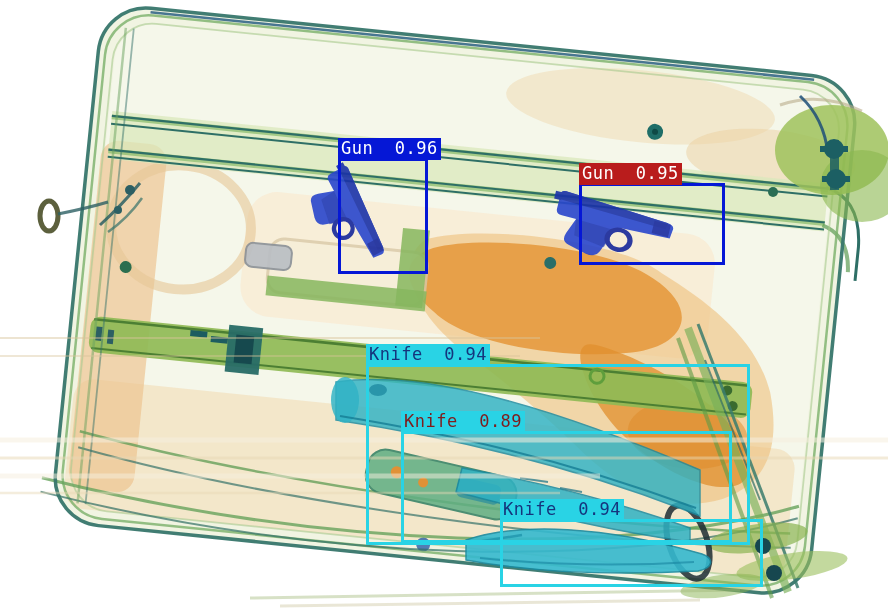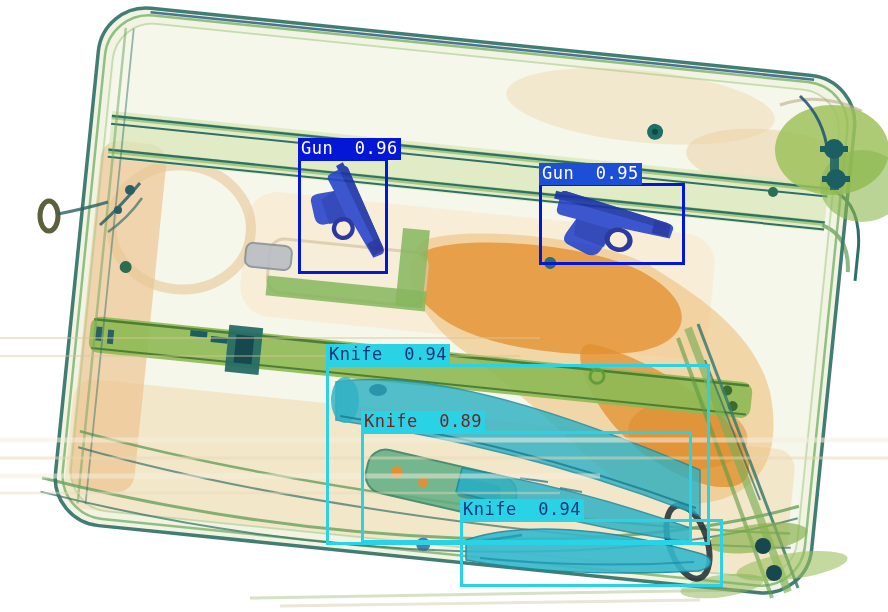--- a/index.html
+++ b/index.html
@@ -1,20 +1,20 @@
 <!DOCTYPE html>
 <html><head>
 <meta charset="utf-8">
 <style>
   html,body{margin:0;padding:0;background:#ffffff;}
   .stage{position:relative;width:888px;height:612px;overflow:hidden;background:#ffffff;
          font-family:"DejaVu Sans Mono","Liberation Mono",monospace;}
   .stage svg{position:absolute;left:0;top:0;}
   .detections{position:absolute;left:0;top:0;width:888px;height:612px;pointer-events:none;}
-  .det-box{position:absolute;box-sizing:border-box;border-style:solid;border-width:3px;}
+  .det-box{position:absolute;box-sizing:border-box;border-style:solid;border-width:3px;margin-left:40px;}
   .det-label{position:absolute;left:-3px;top:-23px;height:22px;line-height:21px;
              font-size:17px;font-weight:normal;padding:0 3px;white-space:pre;letter-spacing:0.5px;}
 </style>
 </head>
 <body>
 
 <div class="stage">
 
 <svg width="888" height="612" viewBox="0 0 888 612">
   <defs>
@@ -177,21 +177,21 @@
     <line x1="250" y1="598" x2="740" y2="590" stroke="#9db573" stroke-width="3" opacity="0.4"></line>
     <line x1="280" y1="606" x2="700" y2="600" stroke="#c9c39a" stroke-width="3" opacity="0.4"></line>
   </g>
 </svg>
 
 <div class="detections">
       <div class="det-box" style="left: 298px; top: 158px; width: 90px; height: 116px; border-color: rgb(5, 23, 214);">
         <div class="det-label" style="background: rgb(5, 23, 214); color: rgb(255, 255, 255);">Gun  0.96</div>
       </div>
       <div class="det-box" style="left: 539px; top: 183px; width: 146px; height: 82px; border-color: rgb(5, 23, 214);">
-        <div class="det-label" style="background: #1d4ed8; color: rgb(255, 255, 255);">Gun  0.95</div>
+        <div class="det-label" style="background: #b91c1c; color: rgb(255, 255, 255);">Gun  0.95</div>
       </div>
       <div class="det-box" style="left: 326px; top: 364px; width: 384px; height: 181px; border-color: rgb(41, 211, 229);">
         <div class="det-label" style="background: rgb(41, 211, 229); color: rgb(21, 53, 125);">Knife  0.94</div>
       </div>
       <div class="det-box" style="left: 361px; top: 431px; width: 331px; height: 112px; border-color: rgb(41, 211, 229);">
         <div class="det-label" style="background: rgb(41, 211, 229); color: #7f1d1d;">Knife  0.89</div>
       </div>
       <div class="det-box" style="left: 460px; top: 519px; width: 263px; height: 68px; border-color: rgb(41, 211, 229);">
         <div class="det-label" style="background: rgb(41, 211, 229); color: rgb(21, 53, 125);">Knife  0.94</div>
       </div>

